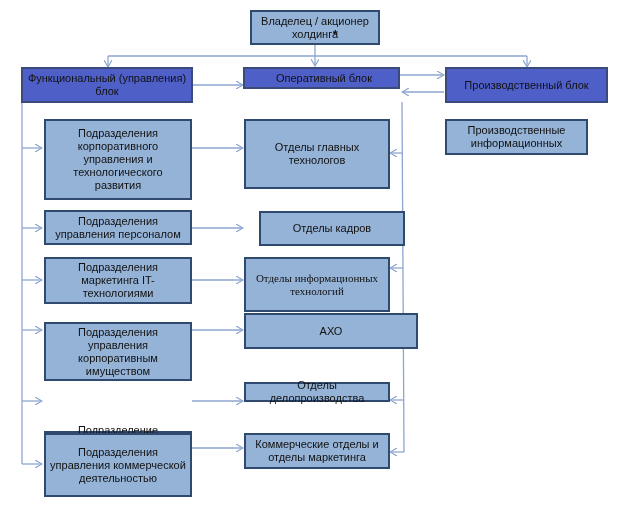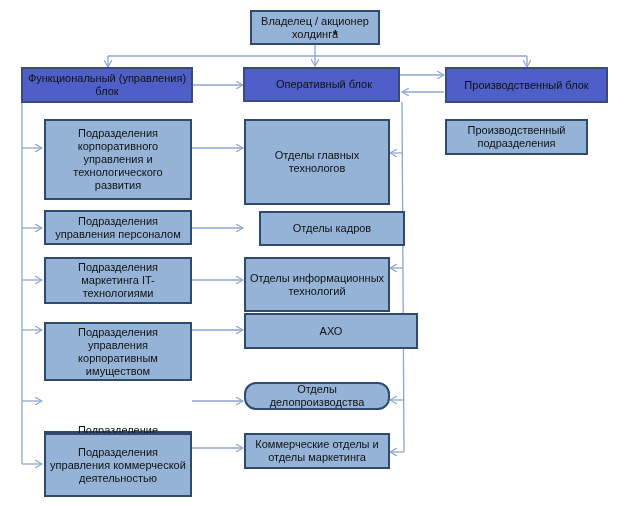--- a/index.html
+++ b/index.html
@@ -60,21 +60,21 @@
 </svg>
 
 <div class="box light" style="left:250px;top:10px;width:130px;height:35px;">
   <span>Владелец / акционер холдинга</span>
   <span style="position:absolute;left:81px;top:17px;font-weight:bold;font-size:12px;">*</span>
 </div>
 
 <div class="box dark" style="left:21px;top:67px;width:172px;height:36px;">
   <span>Функциональный (управления) блок</span>
 </div>
-<div class="box dark" style="left:243px;top:67px;width:157px;height:35px;padding-left:8px;">
+<div class="box dark" style="left:243px;top:67px;width:157px;height:22px;padding-left:8px;">
   <span>Оперативный блок</span>
 </div>
 <div class="box dark" style="left:445px;top:67px;width:163px;height:36px;text-align:right;">
   <span>Производственный блок</span>
 </div>
 
 <div class="box light" style="left:44px;top:119px;width:148px;height:81px;">
   <span>Подразделения корпоративного управления и технологического развития</span>
 </div>
 <div class="box light" style="left:44px;top:210px;width:148px;height:35px;">
@@ -86,34 +86,34 @@
 <div class="box light" style="left:44px;top:313px;width:148px;height:59px;margin-top:9px;">
   <span>Подразделения управления корпоративным имуществом</span>
 </div>
 <div class="box light" style="left:44px;top:383px;width:148px;height:24px;margin-top:48px;">
   <span>Подразделение управления делопроизводством</span>
 </div>
 <div class="box light" style="left:44px;top:433px;width:148px;height:64px;">
   <span>Подразделения управления коммерческой деятельностью</span>
 </div>
 
-<div class="box light" style="left:244px;top:119px;width:146px;height:86px;">
+<div class="box light" style="left:244px;top:119px;width:146px;height:70px;">
   <span>Отделы главных технологов</span>
 </div>
 <div class="box light" style="left:244px;top:211px;width:146px;height:35px;margin-left:15px;">
   <span>Отделы кадров</span>
 </div>
-<div class="box light" style="left:244px;top:257px;width:146px;height:55px;">
+<div class="box light" style="left:244px;top:257px;width:146px;height:55px;font-family:Liberation Serif, serif;">
   <span>Отделы информационных технологий</span>
 </div>
 <div class="box light" style="left:244px;top:313px;width:174px;height:36px;">
   <span>АХО</span>
 </div>
-<div class="box light" style="left:244px;top:382px;width:146px;height:28px;border-radius:12px;">
+<div class="box light" style="left:244px;top:382px;width:146px;height:20px;">
   <span>Отделы делопроизводства</span>
 </div>
 <div class="box light" style="left:244px;top:433px;width:146px;height:36px;">
   <span>Коммерческие отделы и отделы маркетинга</span>
 </div>
 
 <div class="box light" style="left:445px;top:119px;width:143px;height:36px;">
-  <span>Производственный подразделения</span>
+  <span>Производственные информационных</span>
 </div>
 
 </body></html>

